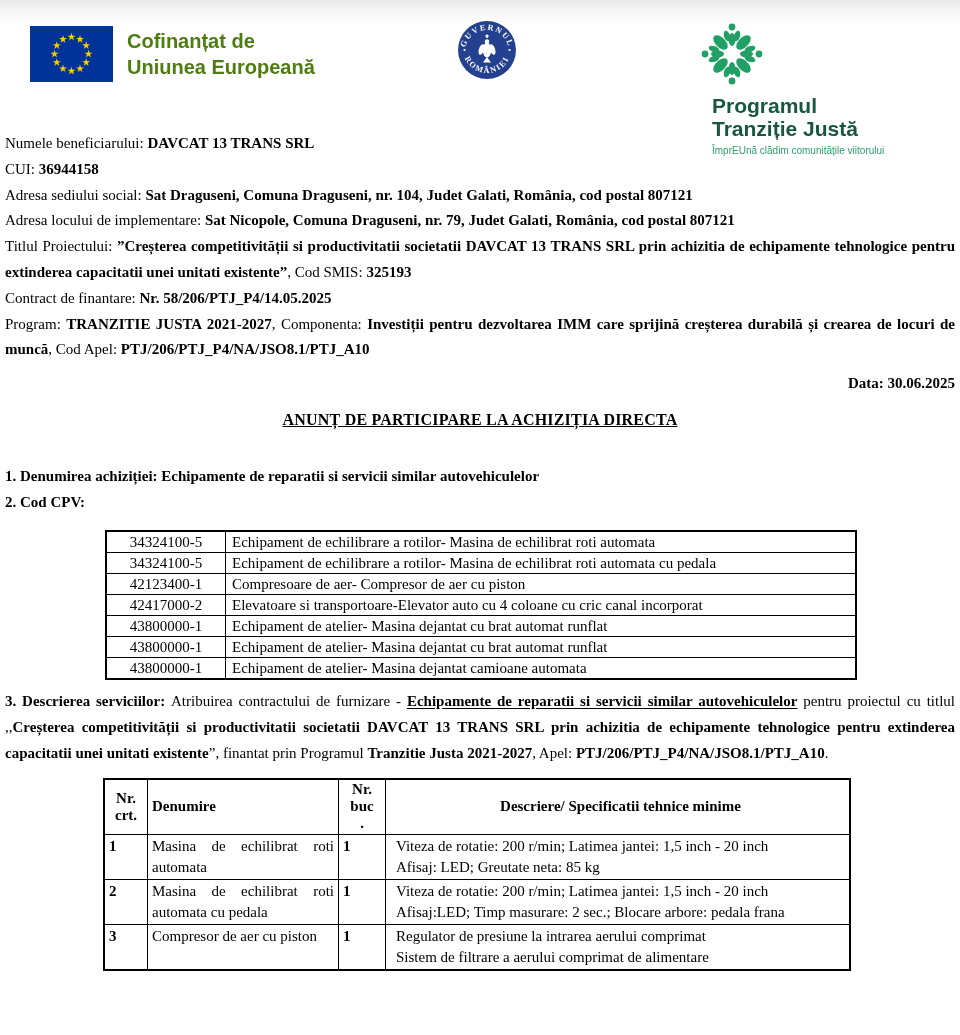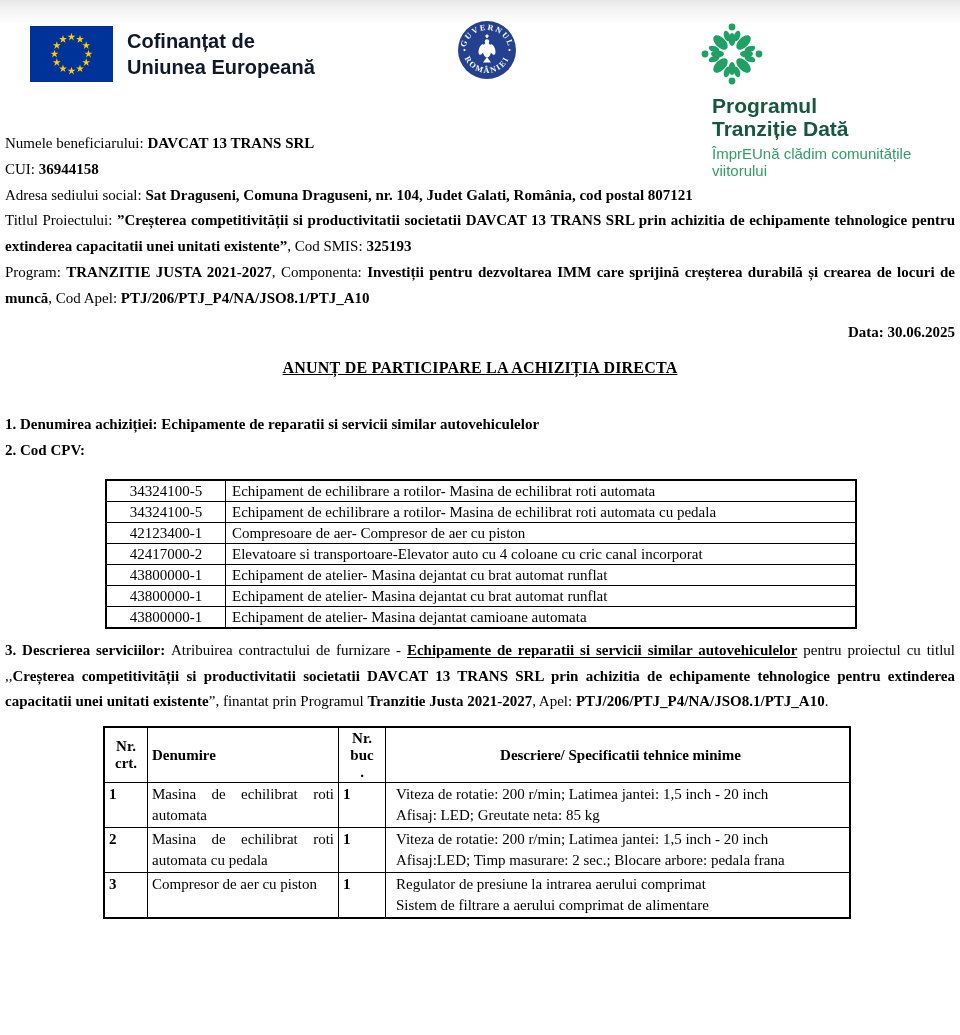--- a/index.html
+++ b/index.html
@@ -3,26 +3,26 @@
 <meta charset="utf-8">
 <title>Anunt de participare</title>
 <style>
   html,body{margin:0;padding:0;background:#fff;}
   .page{position:relative;width:960px;height:1035px;overflow:hidden;background:#fff;
         font-family:"Liberation Sans",sans-serif;color:#000;}
   .top-band{position:absolute;top:0;left:0;right:0;height:26px;
         background:linear-gradient(#e8e8e8 0%,#f5f5f5 40%,#ffffff 100%);}
   
   .eu-logo{position:absolute;left:30px;top:26px;display:flex;align-items:center;}
-  .eu-text{margin-left:14px;color:#0f172a;font-weight:bold;font-size:20px;line-height:26px;}
+  .eu-text{margin-left:14px;color:#4d7c0f;font-weight:bold;font-size:20px;line-height:26px;}
   .gov-seal{position:absolute;left:456px;top:19px;}
   .ptj-logo{position:absolute;left:700px;top:21px;display:flex;align-items:flex-start;flex-direction:column;}
   .ptj-textcol{margin-left:12px;padding-top:7px;}
   .ptj-name{color:#17573f;font-weight:bold;font-size:21px;line-height:23px;}
-  .ptj-tagline{color:#2f9e68;font-size:15px;margin-top:5px;}
+  .ptj-tagline{color:#2f9e68;font-size:10px;margin-top:5px;}
   
   .flow{position:absolute;left:5px;right:5px;top:131px;font-size:15px;line-height:25.8px;}
   .flow p{margin:0;font-family:Liberation Serif, serif;}
   .b{font-weight:bold;}
   .just{text-align:justify;}
   .date-line{text-align:right;font-weight:bold;margin-top:8px !important;}
   .doc-title{text-align:center;font-weight:bold;font-size:16px;margin-top:10px !important;
              text-decoration:underline;letter-spacing:.2px;}
   .s1{font-weight:bold;margin-top:31px !important;}
   .s2{font-weight:bold;}
@@ -151,38 +151,40 @@
             <ellipse cx="0" cy="-14.5" rx="3.4" ry="6.5"></ellipse>
             <ellipse cx="11.5" cy="-11.5" rx="5" ry="9" transform="rotate(45 11.5 -11.5)"></ellipse>
             <ellipse cx="18" cy="-5" rx="3" ry="5.5" transform="rotate(72 18 -5)"></ellipse>
             <ellipse cx="5" cy="-18" rx="3" ry="5.5" transform="rotate(18 5 -18)"></ellipse>
           </g>
         </g>
       </svg>
       <div class="ptj-textcol">
         <div class="ptj-name">
           <div>Programul</div>
-          <div>Tranziție Dată</div>
+          <div>Tranziție Justă</div>
         </div>
         <div class="ptj-tagline">ÎmprEUnă clădim comunitățile viitorului</div>
       </div>
     </div>
   </div>
 
   <div class="flow">
 
     <p><span>Numele beneficiarului: </span><span class="b">DAVCAT 13 TRANS SRL</span></p>
 
     <p><span>CUI: </span><span class="b">36944158</span></p>
 
     <p><span>Adresa sediului social: </span><span class="b">Sat Draguseni, Comuna Draguseni, nr. 104, Judet Galati, România, cod postal 807121</span></p>
 
+    <p><span>Adresa locului de implementare: </span><span class="b">Sat Nicopole, Comuna Draguseni, nr. 79, Judet Galati, România, cod postal 807121</span></p>
 
     <p class="just"><span>Titlul Proiectului: </span><span class="b">”Creșterea competitivității si productivitatii societatii DAVCAT 13 TRANS SRL prin achizitia de echipamente tehnologice pentru extinderea capacitatii unei unitati existente”</span><span>, Cod SMIS: </span><span class="b">325193</span></p>
 
+    <p><span>Contract de finantare: </span><span class="b">Nr. 58/206/PTJ_P4/14.05.2025</span></p>
 
     <p class="just"><span>Program: </span><span class="b">TRANZITIE JUSTA 2021-2027</span><span>, Componenta: </span><span class="b">Investiții pentru dezvoltarea IMM care sprijină creșterea durabilă și crearea de locuri de muncă</span><span>, Cod Apel: </span><span class="b">PTJ/206/PTJ_P4/NA/JSO8.1/PTJ_A10</span></p>
 
 
     <p class="date-line">Data: 30.06.2025</p>
 
     <p class="doc-title">ANUNȚ DE PARTICIPARE LA ACHIZIȚIA DIRECTA</p>
 
     <p class="s1">1. Denumirea achiziției: Echipamente de reparatii si servicii similar autovehiculelor</p>
     <p class="s2">2. Cod CPV:</p>

